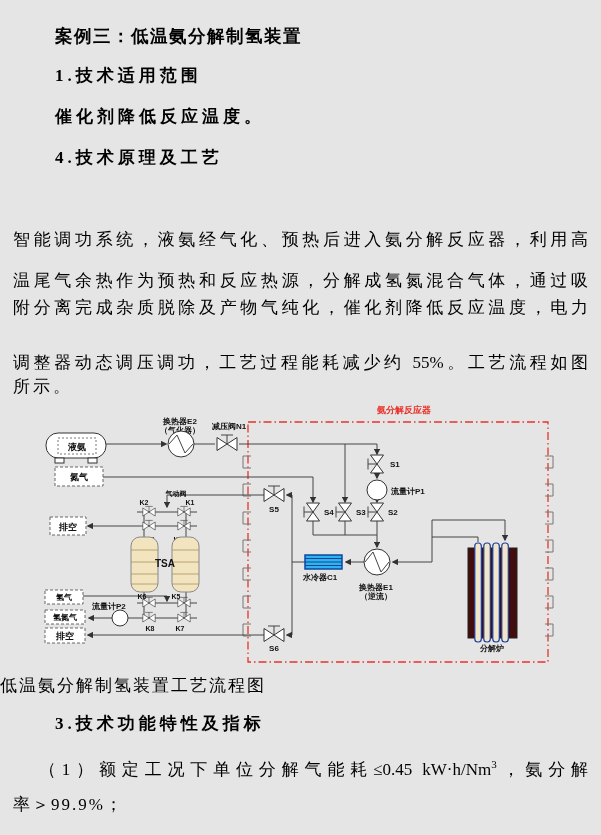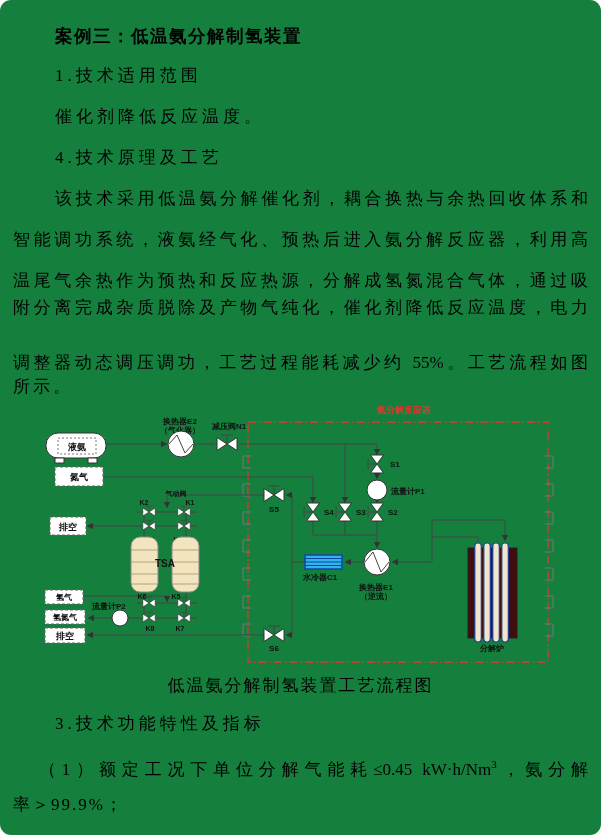--- a/index.html
+++ b/index.html
@@ -1,44 +1,43 @@
 <!DOCTYPE html>
 <html><head>
 <meta charset="utf-8">
 <style>
   html,body{margin:0;padding:0;background:#fff;}
   .page{
-    position:relative;width:601px;height:835px;background:#15803d;overflow:hidden;
-    font-family:"Liberation Serif","DejaVu Serif",serif;color:#000;border-radius:11px;
+    position:relative;width:601px;height:835px;background:#e5e5e5;overflow:hidden;
+    font-family:"Liberation Serif","DejaVu Serif",serif;color:#000;
   }
   .tline{position:absolute;left:13px;width:575px;height:24px;line-height:24px;font-size:17px;white-space:nowrap;}
   .just{white-space:normal;text-align:justify;text-align-last:justify;}
   .doc-title{font-family:"Liberation Sans","DejaVu Sans",sans-serif;font-weight:bold;font-size:17.5px;letter-spacing:1.5px;}
-  .heading{letter-spacing:4px;}
-  .caption{left:0;width:505px;text-align:center;letter-spacing:2px;margin-left:48px;}
+  .heading{letter-spacing:4px;font-weight:bold;}
+  .caption{left:0;width:505px;letter-spacing:2px;}
   sup{font-size:11px;}
   svg text{font-family:"Liberation Sans","DejaVu Sans",sans-serif;font-weight:bold;fill:#111;}
   svg .lbl9{font-size:9px;}
   svg .lbl8{font-size:8px;}
   svg .lbl7{font-size:7px;}
   svg .pipe{stroke:#444;stroke-width:1;fill:none;}
   svg .boxd{fill:#fff;stroke:#666;stroke-width:1;stroke-dasharray:3 2;}
   svg .vshape{fill:#fff;stroke:#333;stroke-width:1;}
 </style>
 </head>
 <body>
 
 <div class="page">
 
   <div class="tline doc-title" style="top:24px;text-indent:42px;">案例三：低温氨分解制氢装置</div>
   <div class="tline heading" style="top:64px;text-indent:42px;">1.技术适用范围</div>
   <div class="tline heading" style="top:105px;text-indent:42px;">催化剂降低反应温度。</div>
   <div class="tline heading" style="top:146px;text-indent:42px;">4.技术原理及工艺</div>
 
-  <div class="tline just" style="top:187px;text-indent:42px;">该技术采用低温氨分解催化剂，耦合换热与余热回收体系和</div>
   <div class="tline just" style="top:228px;">智能调功系统，液氨经气化、预热后进入氨分解反应器，利用高</div>
   <div class="tline just" style="top:269px;">温尾气余热作为预热和反应热源，分解成氢氮混合气体，通过吸</div>
   <div class="tline just" style="top:296px;">附分离完成杂质脱除及产物气纯化，催化剂降低反应温度，电力</div>
   <div class="tline just" style="top:351px;">调整器动态调压调功，工艺过程能耗减少约 55%。工艺流程如图</div>
   <div class="tline" style="top:375px;letter-spacing:3px;">所示。</div>
 
   <svg width="601" height="268" viewBox="0 0 601 268" style="position:absolute;top:400px;left:0;">
     <defs>
       <marker id="arr" viewBox="0 0 10 10" refX="8" refY="5" markerWidth="6.5" markerHeight="6.5" orient="auto-start-reverse">
         <path d="M0,0 L10,5 L0,10 z" fill="#333"></path>

